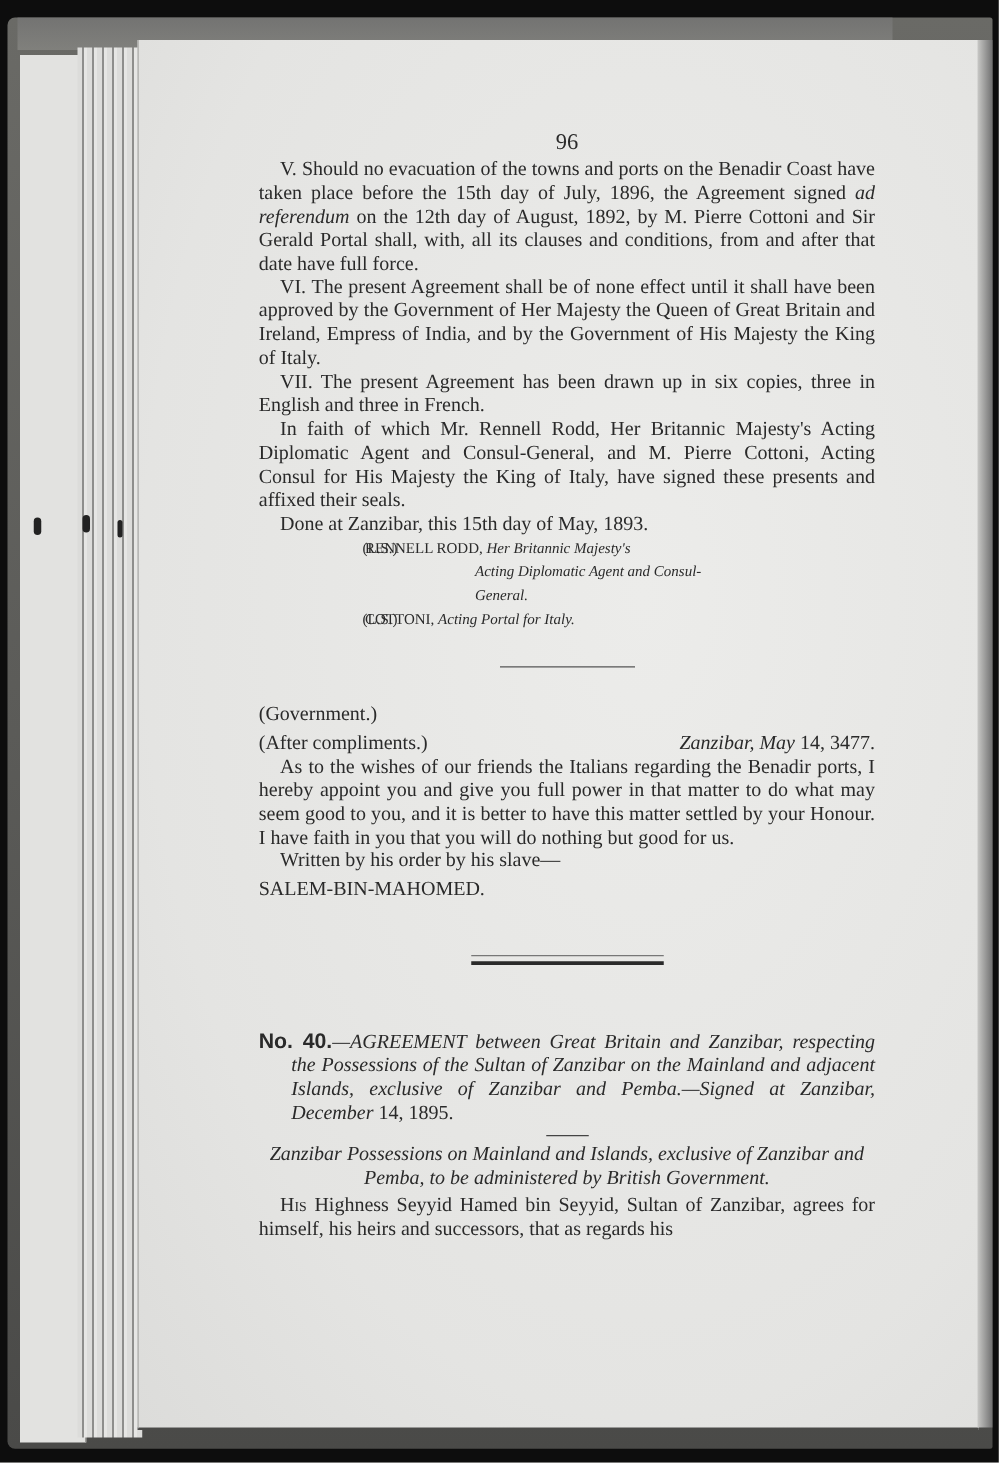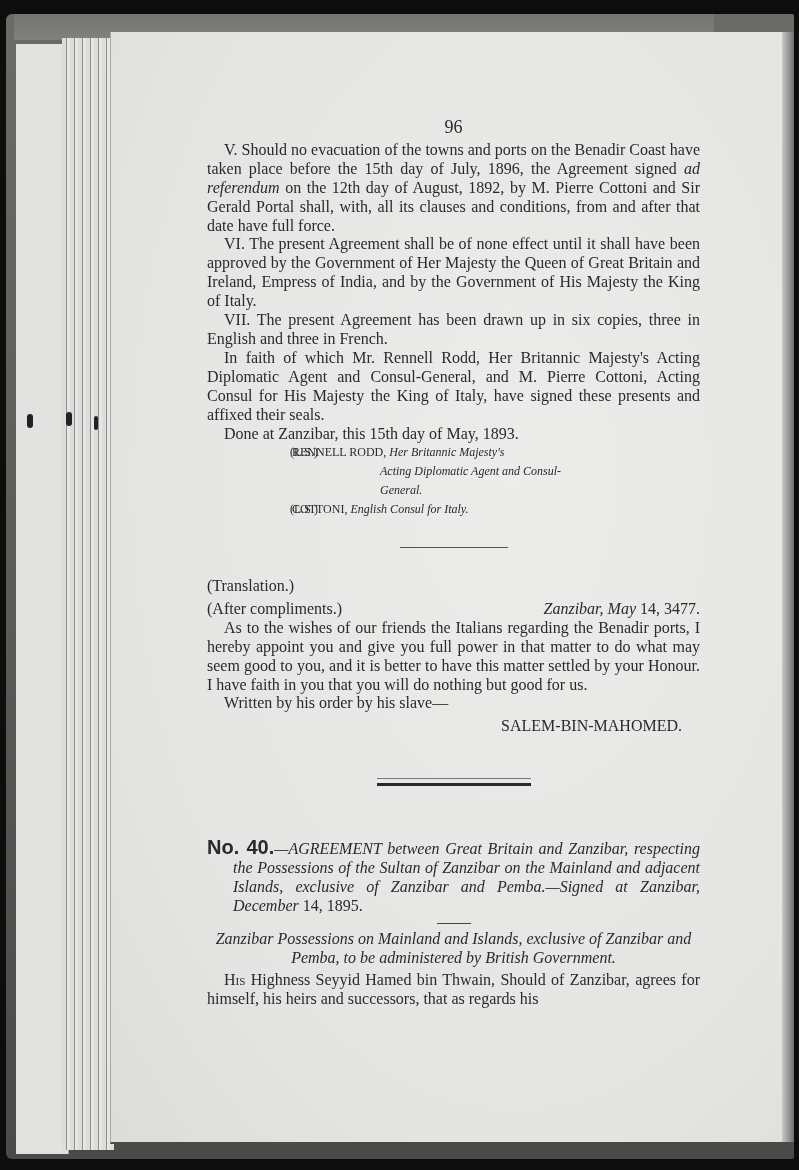--- a/index.html
+++ b/index.html
@@ -35,42 +35,42 @@
     background:#e8e8e6;
     background-image:radial-gradient(ellipse at 60% 40%, #ececea 0%, #e4e4e2 70%, #dcdcda 100%);
     border-left:1px solid #a8a8a6;
     border-bottom:2px solid #4a4a48;
   }
   .right-edge {
     position:absolute; left:782px; top:32px; width:12px; height:1110px;
     background:linear-gradient(90deg,#c8c8c6,#707070);
   }
   .text-block {
-    position:absolute; left:207px; top:118px; width:493px;
+    position:absolute; left:207px; top:104px; width:493px;
     font-size:16px; line-height:18.9px;
     text-align:justify;
   }
   .pageno { text-align:center; font-size:18px; margin-bottom:4px; }
   p { margin:0; }
   .indent { text-indent:17px; }
   i { font-style:italic; }
   .sig { position:relative; font-size:12px; line-height:18.9px; }
   .sig .ls { position:absolute; left:83px; }
   .sig .body { margin-left:85px; text-align:justify; }
   .sig .cont { margin-left:173px; text-align:justify; }
   .rule-short {
     width:108px; height:1px; background:#555; margin:28px auto 29px auto;
   }
   .center { text-align:center; }
   .row-split { display:flex; justify-content:space-between; }
-  .right { text-align:right; }
+  .right { text-align:left; }
   .double-rule { margin:42px auto 52px auto; width:154px; }
   .double-rule .r1 { height:1px; background:#777; margin-bottom:4px; }
   .double-rule .r2 { height:3px; background:#2a2a2a; }
-  .no40 { font-family:"Liberation Sans","DejaVu Sans",sans-serif; font-weight:bold; font-size:20px; }
+  .no40 { font-family:"Liberation Sans","DejaVu Sans",sans-serif; font-weight:bold; font-size:17px; }
   .heading40 { padding-left:26px; text-indent:-26px; text-align:justify; }
   .mini-rule { width:34px; height:1px; background:#444; margin:7px auto 6px auto; }
   .smallcaps { font-variant:small-caps; }
 </style>
 </head>
 <body>
 
 <div class="cover"></div>
 <div class="cover-top"></div>
 <div class="left-page"></div>
@@ -91,36 +91,36 @@
   <p class="indent">Done at Zanzibar, this 15th day of May, 1893.</p>
 
   <div class="sig">
     <span class="ls">(L.S.)</span>
     <div class="body"><span>RENNELL RODD,</span> <i>Her Britannic Majesty's</i></div>
     <div class="cont"><i>Acting Diplomatic Agent and Consul-</i></div>
     <div class="cont"><i>General.</i></div>
   </div>
   <div class="sig">
     <span class="ls">(L.S.)</span>
-    <div class="body"><span>COTTONI,</span> <i>English Consul for Italy.</i></div>
+    <div class="body"><span>COTTONI,</span> <i>Acting Portal for Italy.</i></div>
   </div>
 
   <div class="rule-short"></div>
 
-  <p style="margin-top:1px;">(Translation.)</p>
+  <p style="margin-top:1px;">(Government.)</p>
   <div class="row-split" style="margin-top:4px;">
     <span>(After compliments.)</span>
     <span><i>Zanzibar,</i> <i>May</i><span> 14, 3477.</span></span>
   </div>
   <p class="indent">As to the wishes of our friends the Italians regarding the Benadir ports, I hereby appoint you and give you full power in that matter to do what may seem good to you, and it is better to have this matter settled by your Honour.  I have faith in you that you will do nothing but good for us.</p>
   <p class="indent">Written by his order by his slave—</p>
   <p class="right" style="margin-top:4px;padding-right:18px;">SALEM-BIN-MAHOMED.</p>
 
   <div class="double-rule">
       <div class="r1"></div>
       <div class="r2"></div>
     </div>
 
   <p class="heading40"><span class="no40">No. 40.</span><i>—AGREEMENT between Great Britain and Zanzibar, respecting the Possessions of the Sultan of Zanzibar on the Mainland and adjacent Islands, exclusive of Zanzibar and Pemba.—Signed at Zanzibar, December</i><span> 14, 1895.</span></p>
   <div class="mini-rule"></div>
   <p class="center"><i>Zanzibar Possessions on Mainland and Islands, exclusive of Zanzibar and Pemba, to be administered by British Government.</i></p>
-  <p class="indent" style="margin-top:3px;"><span class="smallcaps">His</span><span> Highness Seyyid Hamed bin Thwain, Should of Zanzibar, agrees for himself, his heirs and successors, that as regards his</span></p>
+  <p class="indent" style="margin-top:3px;"><span class="smallcaps">His</span><span> Highness Seyyid Hamed bin Seyyid, Sultan of Zanzibar, agrees for himself, his heirs and successors, that as regards his</span></p>
 </div>
 
 </body></html>

